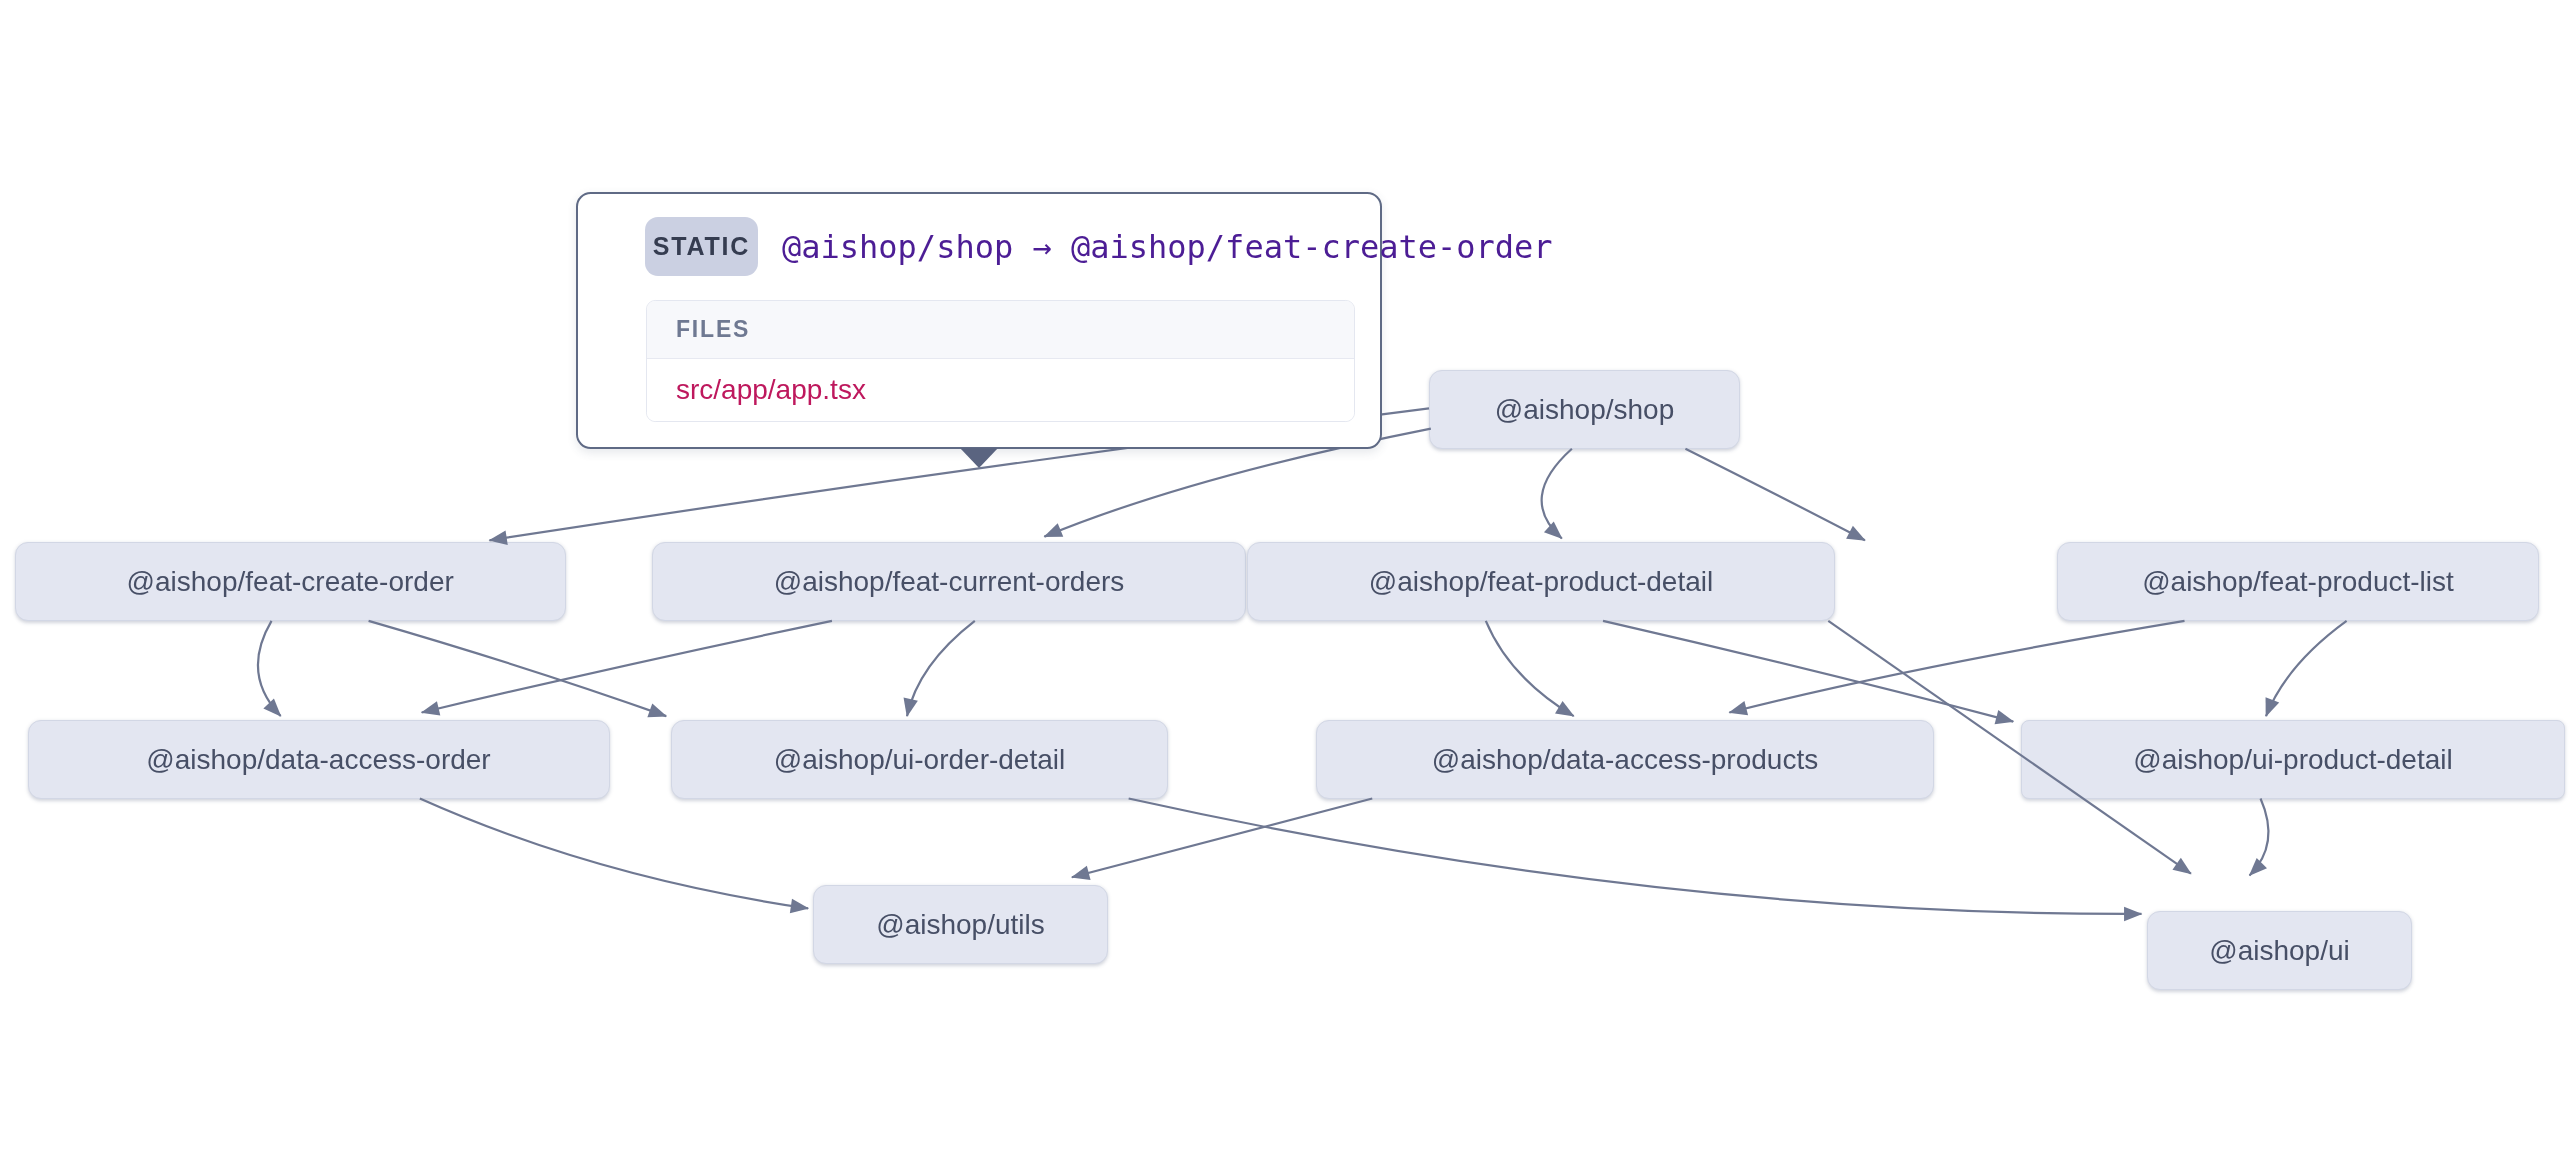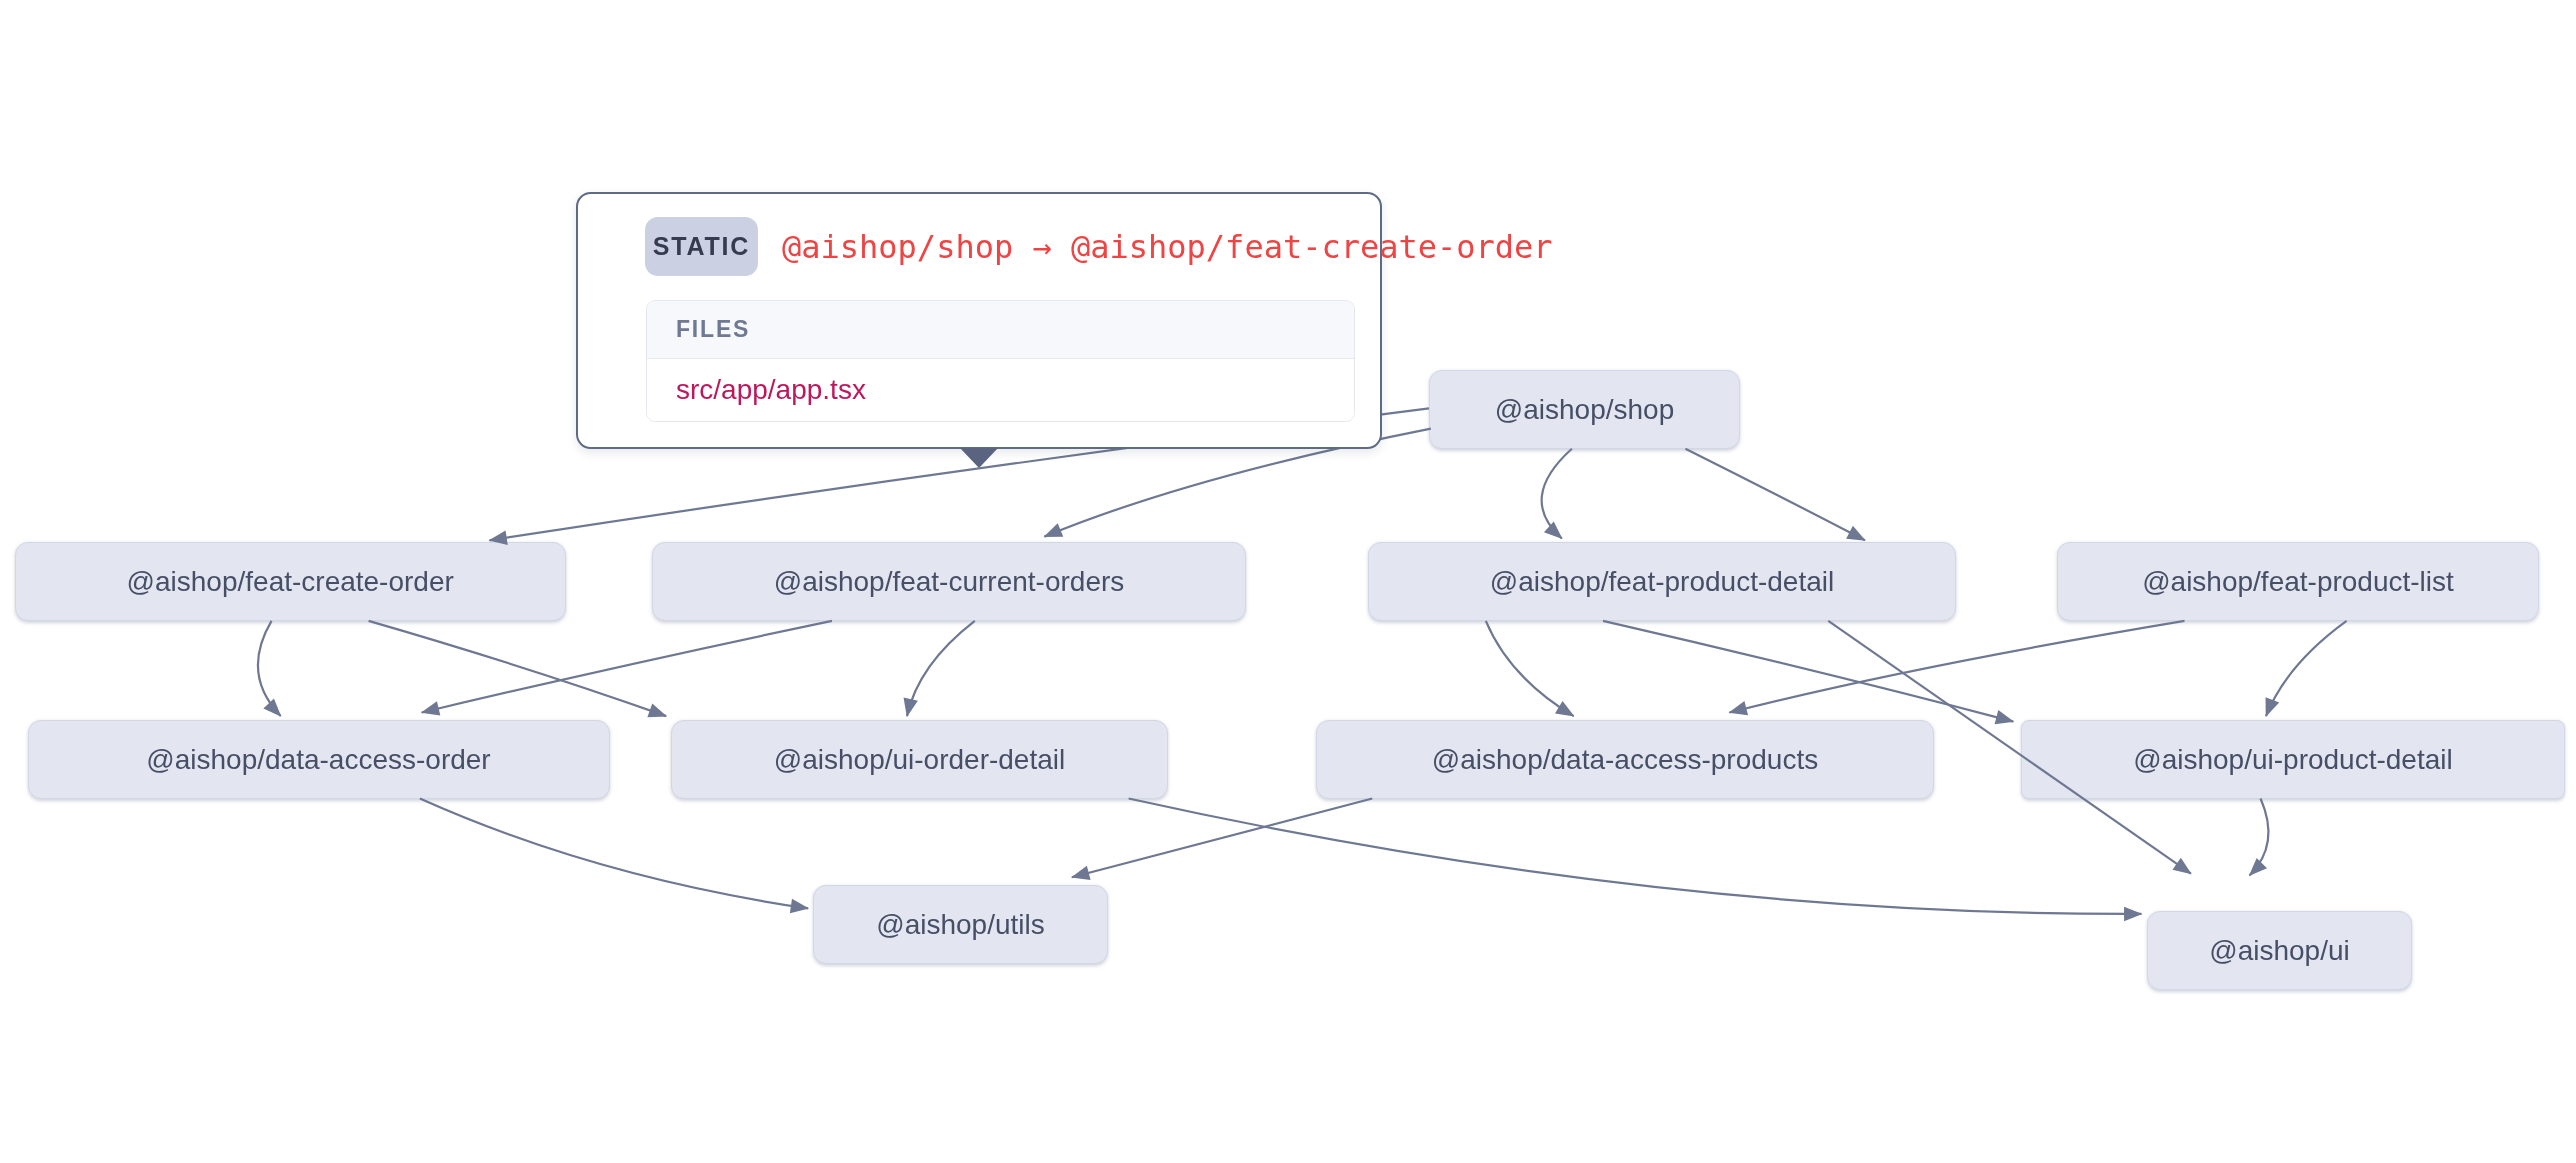--- a/index.html
+++ b/index.html
@@ -60,21 +60,21 @@
     background:#cbd0e2;
     border-radius:13px;
     display:flex;align-items:center;justify-content:center;
     font-size:25px;font-weight:bold;letter-spacing:1.8px;
     color:#353c50;
   }
   #tooltip .edge-label{
     margin-left:24px;
     font-family:"DejaVu Sans Mono", monospace;
     font-size:32px;
-    color:#ef4444;
+    color:#4c1d95;
     white-space:nowrap;
   }
   #tooltip .files-panel{
     margin:24px 25px 0 24px;
     border:1.8px solid #e4e7f0;
     border-radius:9.2px;
     overflow:hidden;
   }
   #tooltip .files-header{
     height:57px;
@@ -106,21 +106,21 @@
 </style>
 </head>
 <body>
 
 <div id="canvas">
 
   <div id="nodes">
       <div class="node" style="left: 1429px; top: 370px; width: 311px;">@aishop/shop</div>
       <div class="node" style="left: 14.7px; top: 542px; width: 551px;">@aishop/feat-create-order</div>
       <div class="node" style="left: 652px; top: 542px; width: 594px;">@aishop/feat-current-orders</div>
-      <div class="node" style="left: 1368px; top: 542px; width: 588px;">@aishop/feat-product-detail</div>
+      <div class="node" style="left: 1247px; top: 542px; width: 588px;">@aishop/feat-product-detail</div>
       <div class="node" style="left: 2057px; top: 542px; width: 482px;">@aishop/feat-product-list</div>
       <div class="node" style="left: 27.5px; top: 720px; width: 582px;">@aishop/data-access-order</div>
       <div class="node" style="left: 671px; top: 720px; width: 497px;">@aishop/ui-order-detail</div>
       <div class="node" style="left: 1316px; top: 720px; width: 618px;">@aishop/data-access-products</div>
       <div class="node" style="left: 2021px; top: 720px; width: 544px; border-radius: 8px;">@aishop/ui-product-detail</div>
       <div class="node" style="left: 813px; top: 885px; width: 295px;">@aishop/utils</div>
       <div class="node" style="left: 2147px; top: 911px; width: 265px;">@aishop/ui</div>
     </div>
 
   <svg id="edges" width="2576" height="1163" viewBox="0 0 2812 1270">

